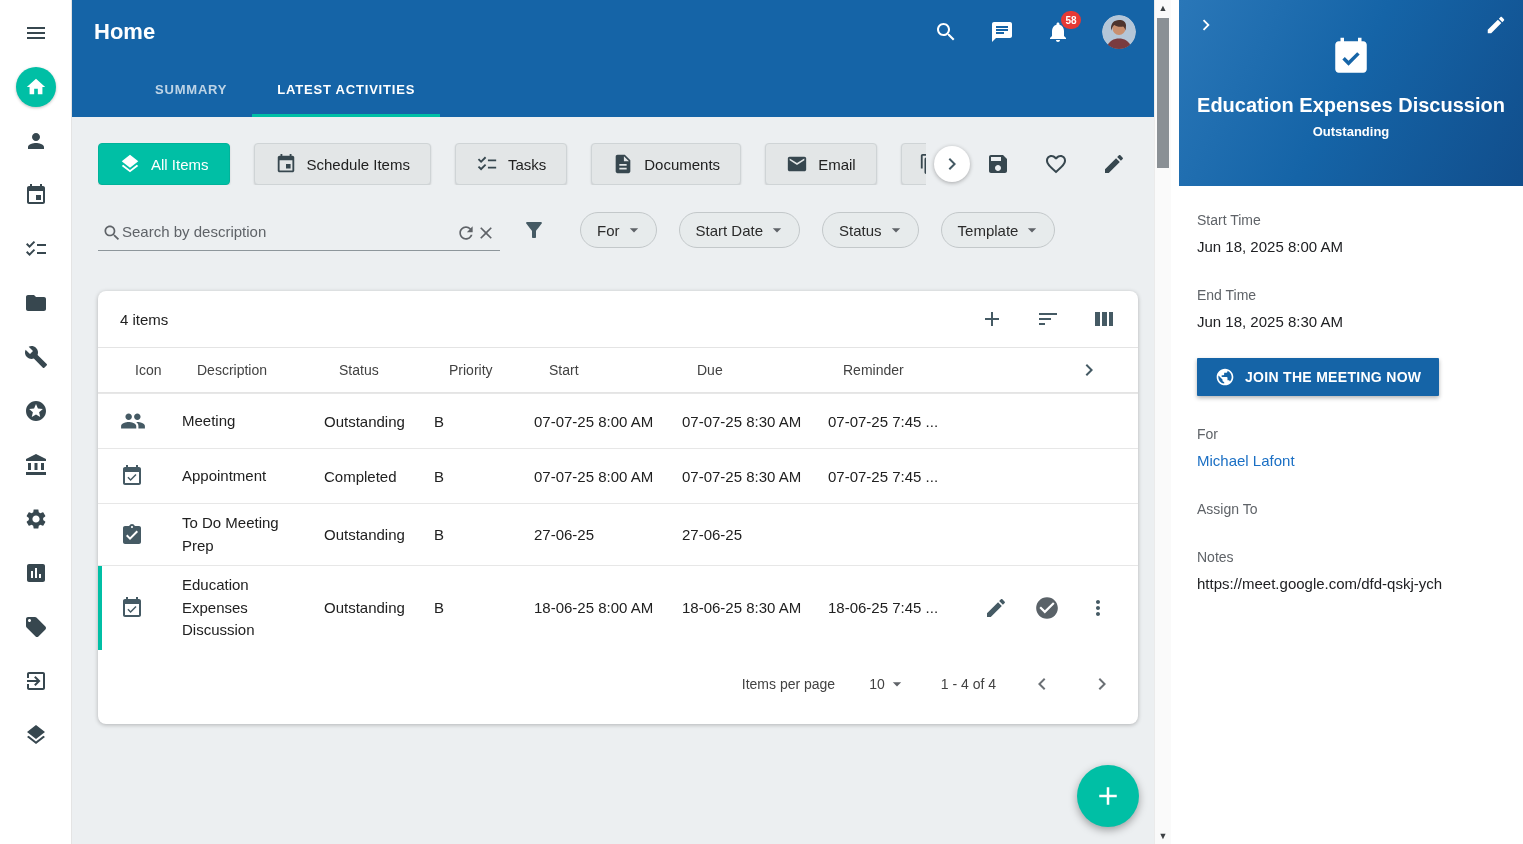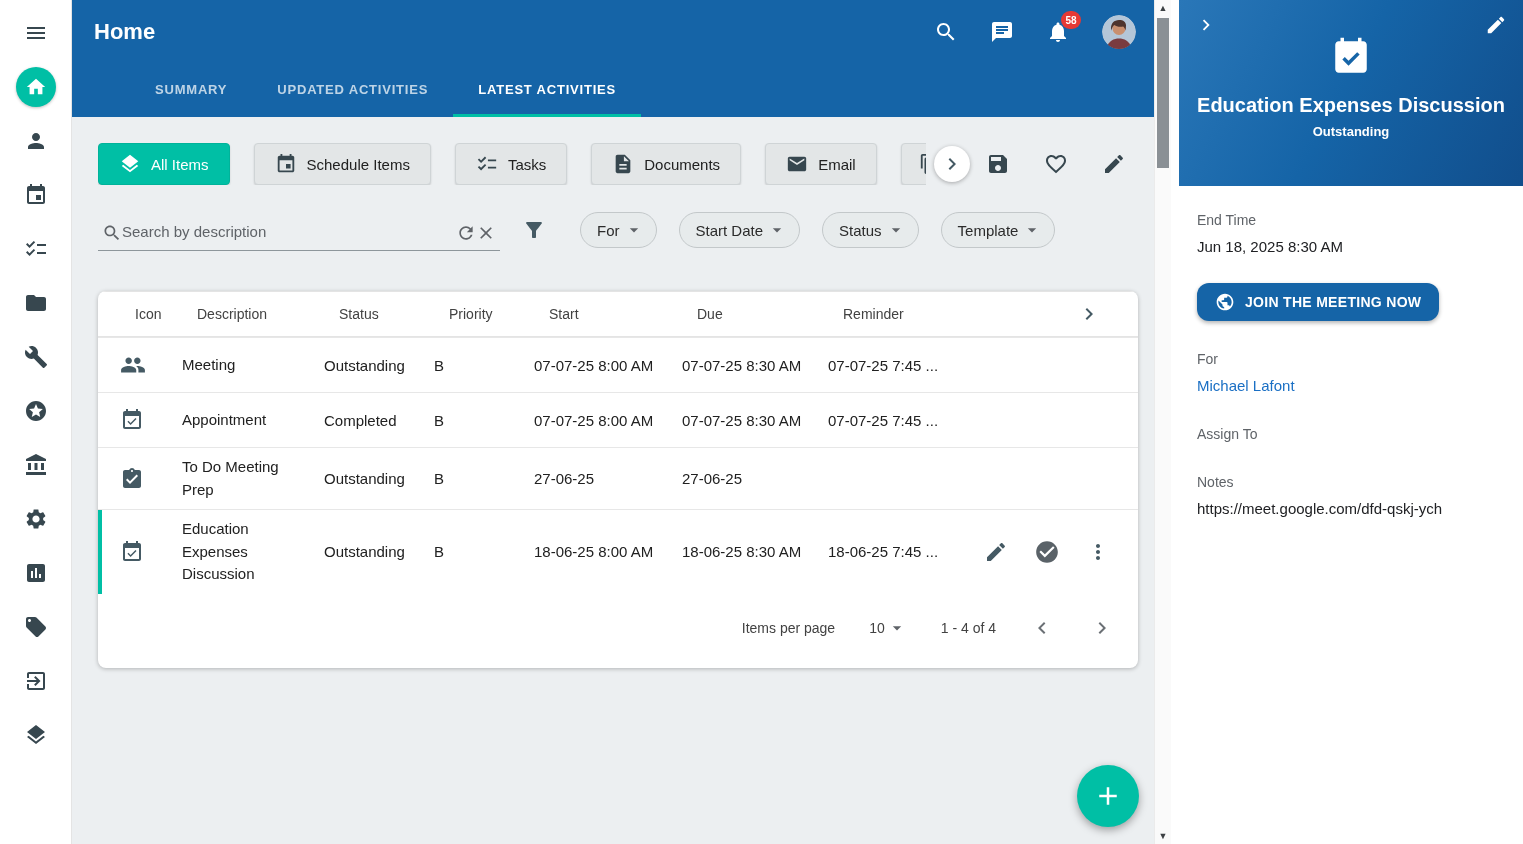--- a/index.html
+++ b/index.html
@@ -102,21 +102,21 @@
   .panel-header-top .icon-btn svg { width:22px; height:22px; }
   .panel-cal { display:flex; justify-content:center; margin-top:0; }
   .panel-cal svg { width:42px; height:42px; fill:#fff; }
   .panel-title { text-align:center; font-size:20px; font-weight:700; margin-top:16px; }
   .panel-status { text-align:center; font-size:13px; font-weight:700; margin-top:7px; }
   .panel-body { padding:26px 18px; }
   .psection { margin-bottom:32px; }
   .fieldlabel { font-size:14px; color:#5f6368; margin-bottom:10px; }
   .fieldvalue { font-size:15px; color:#202124; }
   .fieldlink { font-size:15px; color:#1a6fc4; cursor:pointer; }
-  .join-btn { display:inline-flex; align-items:center; gap:10px; margin:-4px 0 30px; background:#1564a7; color:#fff; border:none; border-radius:12px; padding:9px 18px; font-size:14px; font-weight:700; font-family:inherit; letter-spacing:.3px; box-shadow:0 2px 4px rgba(0,0,0,.3); cursor:pointer; }
+  .join-btn { display:inline-flex; align-items:center; gap:10px; margin:-4px 0 30px; background:#1564a7; color:#fff; border:none; border-radius:1px; padding:9px 18px; font-size:14px; font-weight:700; font-family:inherit; letter-spacing:.3px; box-shadow:0 2px 4px rgba(0,0,0,.3); cursor:pointer; }
   .join-btn svg { width:20px; height:20px; fill:#fff; }
 </style>
 </head>
 <body>
 
 <div id="app">
 
   <nav class="sidebar">
     <div class="side-item">
         <span>
@@ -240,21 +240,20 @@
                 <circle cx="17" cy="17" r="17" fill="#b4c6d8"></circle>
                 <circle cx="17" cy="13.5" r="6.5" fill="#c98f6f"></circle>
                 <path d="M17 5c-5 0-8 3.6-8 8 0 1.5.4 2.6.4 2.6s.8-4.6 3.2-5.6c1.3 1.6 6 2.4 8.5 1.4 1.9 1.4 2.5 4.2 2.5 4.2S24 12 24 10.6C24 7 21.5 5 17 5z" fill="#4e342e"></path>
                 <path d="M5 32c1.5-6 7-8.5 12-8.5S27.5 26 29 32c-3 1.8-7.4 2-12 2s-9-.2-12-2z" fill="#7a3b3f"></path>
               </svg>
             </span>
         </div>
       </div>
       <div class="tabs">
         <div class="tab">SUMMARY</div>
-        <div class="tab">UPDATED ACTIVITIES</div>
         <div class="tab active">LATEST ACTIVITIES</div>
       </div>
     </header>
 
     <div class="content">
 
       <div class="btnrow">
         <div class="btn-strip">
           <button class="btn primary">
               <span>
@@ -374,20 +373,36 @@
             <span>Template</span>
             <span>
               <svg viewBox="0 0 24 24" width="20" height="20" fill="currentColor">
                 <path d="M7 10l5 5 5-5z"></path>
               </svg>
             </span>
           </button>
       </div>
 
       <div class="card">
+        <div class="card-header">
+          <span class="card-count">4 items</span>
+          <div class="card-tools">
+            <button class="tool-icon"><span><svg viewBox="0 0 24 24" width="24" height="24" fill="currentColor">
+                    <path d="M19 13h-6v6h-2v-6H5v-2h6V5h2v6h6v2z"></path>
+                  </svg></span></button>
+            <button class="tool-icon"><span><svg viewBox="0 0 24 24" width="24" height="24" fill="currentColor">
+                    <path d="M3 18h6v-2H3v2zM3 6v2h18V6H3zm0 7h12v-2H3v2z"></path>
+                  </svg></span></button>
+            <button class="tool-icon"><span><svg viewBox="0 0 24 24" width="24" height="24" fill="currentColor">
+                    <rect x="3" y="5" width="5" height="14"></rect>
+                    <rect x="10" y="5" width="5" height="14"></rect>
+                    <rect x="17" y="5" width="4" height="14"></rect>
+                  </svg></span></button>
+          </div>
+        </div>
 
         <div class="tgrid thead">
           <div>Icon</div>
           <div>Description</div>
           <div>Status</div>
           <div>Priority</div>
           <div>Start</div>
           <div>Due</div>
           <div>Reminder</div>
           <div class="hchev">
@@ -520,20 +535,24 @@
       <div class="panel-cal">
           <svg viewBox="0 0 24 24" fill="currentColor">
             <path d="M19 3h-1V1h-2v2H8V1H6v2H5c-1.11 0-1.99.9-2 2v14c0 1.1.89 2 2 2h14c1.1 0 2-.9 2-2V5c0-1.1-.9-2-2-2zm-8.41 14l-3.54-3.54 1.41-1.41 2.12 2.12 4.95-4.95 1.41 1.41L10.59 17z"></path>
           </svg>
         </div>
       <div class="panel-title">Education Expenses Discussion</div>
       <div class="panel-status">Outstanding</div>
     </div>
     <div class="panel-body">
       <div class="psection">
+        <div class="fieldlabel">Start Time</div>
+        <div class="fieldvalue">Jun 18, 2025 8:00 AM</div>
+      </div>
+      <div class="psection">
         <div class="fieldlabel">End Time</div>
         <div class="fieldvalue">Jun 18, 2025 8:30 AM</div>
       </div>
       <button class="join-btn">
         <span>
             <svg viewBox="0 0 24 24" fill="currentColor">
               <path d="M12 2C6.48 2 2 6.48 2 12s4.48 10 10 10 10-4.48 10-10S17.52 2 12 2zm-1 17.93c-3.95-.49-7-3.85-7-7.93 0-.62.08-1.21.21-1.79L9 15v1c0 1.1.9 2 2 2v1.93zm6.9-2.54c-.26-.81-1-1.39-1.9-1.39h-1v-3c0-.55-.45-1-1-1H8v-2h2c.55 0 1-.45 1-1V7h2c1.1 0 2-.9 2-2v-.41c2.93 1.19 5 4.06 5 7.41 0 2.08-.8 3.97-2.1 5.39z"></path>
             </svg>
           </span>
         <span>JOIN THE MEETING NOW</span>

